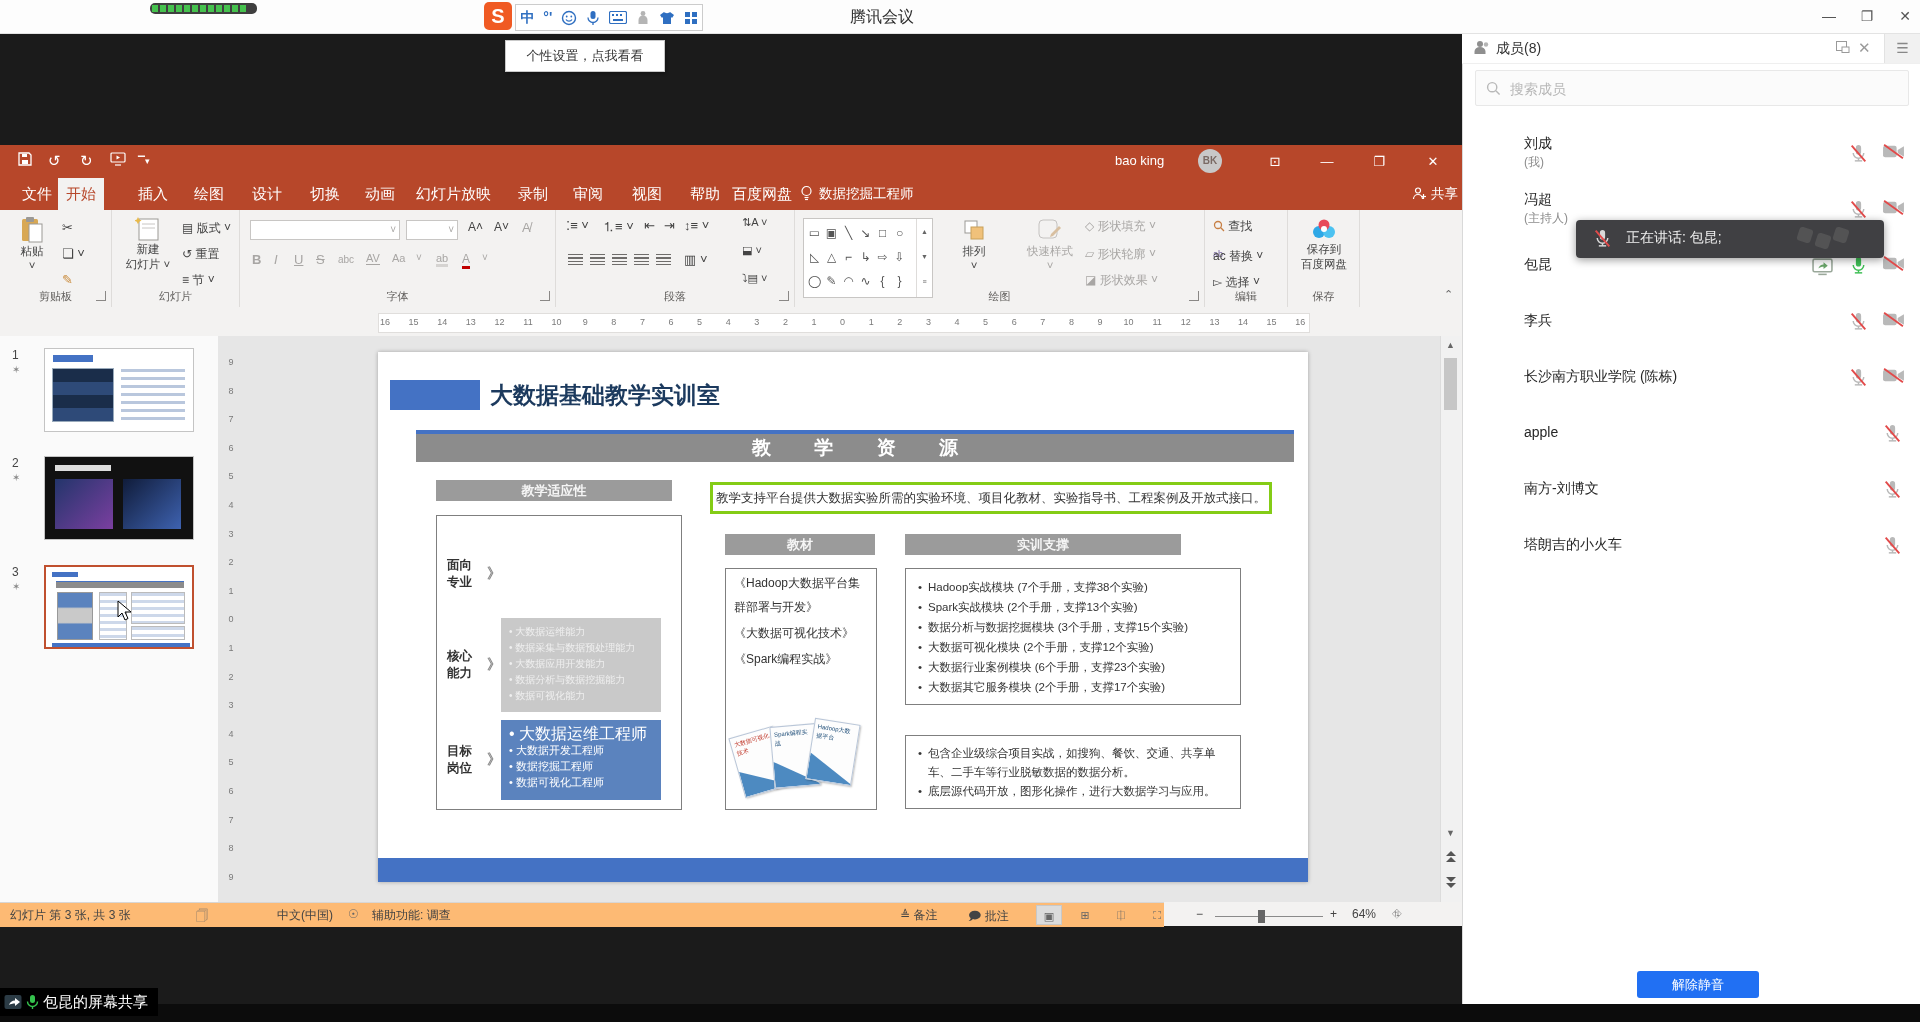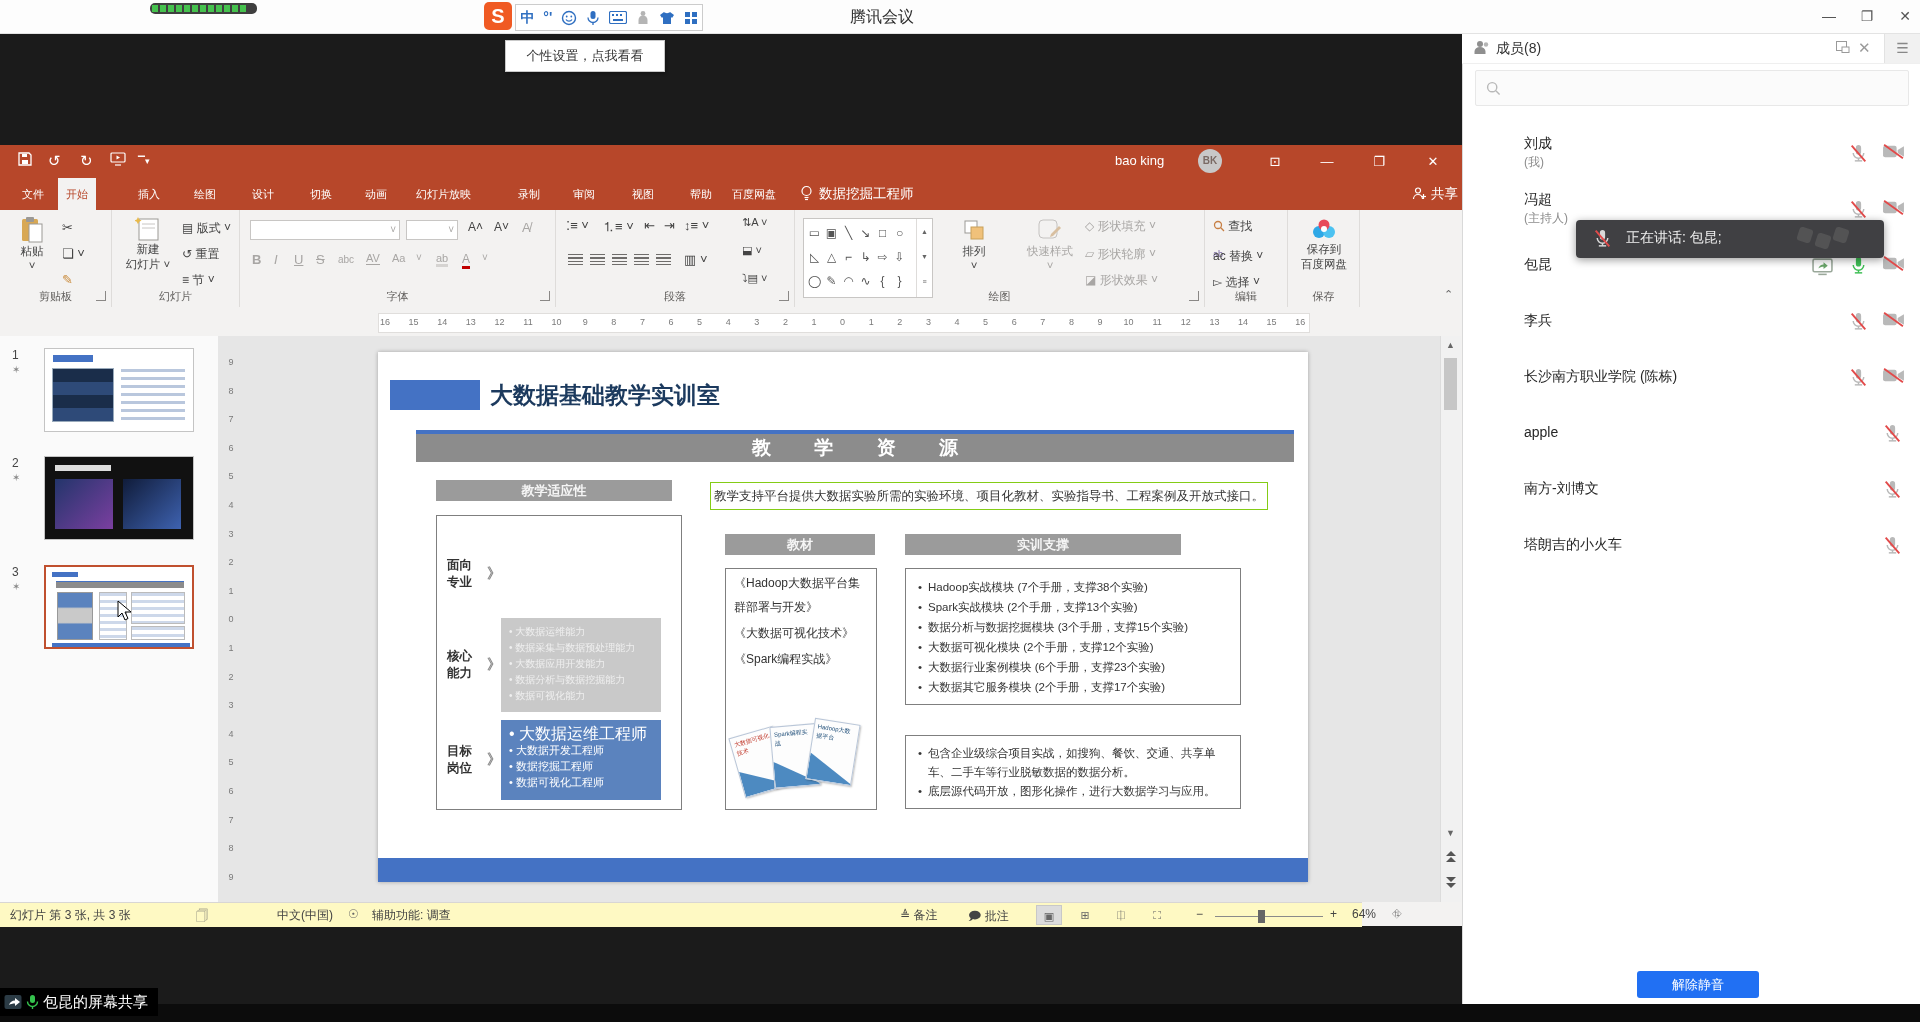--- a/index.html
+++ b/index.html
@@ -20,21 +20,21 @@
   #screen{left:0;top:33px;width:1462px;height:971px;background:#1b1b1b;}
   
   #ppt{left:0;top:145px;width:1462px;height:781px;background:#f3f2f1;}
   #ppt-titlebar{left:0;top:0;width:1462px;height:33px;background:#b7472a;color:#fff;}
   .qat{top:7px;color:#fff;font-size:15px;line-height:18px;}
   #ppt-title{left:431px;top:8px;width:600px;text-align:center;font-size:13px;color:#fff;}
   #acct-name{left:1115px;top:8px;font-size:13px;color:#fff;}
   #acct-avatar{left:1198px;top:4px;width:24px;height:24px;border-radius:50%;background:#c8c8c8;color:#7a6a64;font-size:10px;font-weight:bold;text-align:center;line-height:24px;}
   .ttl-ctl{top:7px;width:26px;height:20px;color:#fff;text-align:center;font-size:13px;line-height:19px;}
   #ppt-menubar{left:0;top:33px;width:1462px;height:32px;background:#b7472a;}
-  .mtab{position:absolute;top:0;height:32px;line-height:32px;color:#fff;font-size:11px;padding:0 8px;}
+  .mtab{position:absolute;top:0;height:32px;line-height:32px;color:#fff;font-size:15px;padding:0 8px;}
   .mtab.active{background:#f3f2f1;color:#b7472a;}
   #tellme{left:800px;top:0px;height:32px;line-height:32px;color:#fff;font-size:13.5px;}
   #share-btn{left:1412px;top:0;height:32px;line-height:32px;color:#fff;font-size:13.5px;}
   
   #ribbon{left:0;top:65px;width:1462px;height:98px;background:#f3f2f1;border-bottom:1px solid #d2d0ce;}
   .grp{position:absolute;top:0;height:97px;border-right:1px solid #dedcda;box-sizing:border-box;}
   .grp-label{position:absolute;bottom:3px;left:0;right:0;text-align:center;font-size:11px;color:#605e5c;}
   .ric{position:absolute;font-size:13px;color:#444;}
   .ric.gray{color:#a8a6a4;}
   .rtxt{position:absolute;font-size:12px;color:#444;}
@@ -71,32 +71,32 @@
   #s-title{left:112px;top:28px;font-size:23px;font-weight:bold;color:#1c3a5e;}
   #s-banner{left:38px;top:78px;width:878px;height:28px;background:#8c8c8c;border-top:4px solid #4472c4;color:#fff;font-weight:bold;font-size:19px;text-align:center;line-height:28px;word-spacing:38px;box-sizing:content-box;}
   .s-gray-hd{position:absolute;height:21px;background:#9b9b9b;color:#f5f5f5;font-size:13px;font-weight:bold;text-align:center;line-height:21px;}
   #s-leftbox{left:58px;top:163px;width:244px;height:293px;border:1px solid #7f7f7f;}
   .s-row-label{position:absolute;left:10px;width:42px;font-size:12.5px;font-weight:bold;color:#333;line-height:17px;}
   .s-row-arrow{position:absolute;left:50px;font-size:14px;color:#8c8c8c;font-weight:bold;}
   .s-items{position:absolute;left:64px;width:160px;padding:6px 0 6px 8px;box-sizing:border-box;}
   .s-items.blue{background:#5b83be;color:#fff;}
   .s-items.gray{background:#c9c9c9;color:#efefef;}
   .s-items div{font-size:11px;line-height:16px;white-space:nowrap;}
-  #s-infobox{left:332px;top:130px;width:556px;height:26px;border:1px solid #84cc16;font-size:12.5px;color:#333;text-align:center;line-height:26px;}
+  #s-infobox{left:332px;top:130px;width:556px;height:26px;border:3px solid #84cc16;font-size:12.5px;color:#333;text-align:center;line-height:26px;}
   #s-tbbox{left:347px;top:216px;width:150px;height:240px;border:1px solid #7f7f7f;}
   #s-tbbox .bk{font-size:12px;color:#333;line-height:24px;padding:2px 6px 0 8px;}
   #s-trbox{left:527px;top:216px;width:336px;height:137px;border:1px solid #7f7f7f;padding:8px 6px 0 10px;box-sizing:border-box;}
   #s-prbox{left:527px;top:383px;width:336px;height:74px;border:1px solid #7f7f7f;padding:8px 6px 0 10px;box-sizing:border-box;}
   .bullet{font-size:11.5px;color:#333;line-height:20px;position:relative;padding-left:12px;}
   .bullet:before{content:"•";position:absolute;left:2px;}
   #s-botbar{left:0px;top:506px;width:930px;height:24px;background:#4472c4;}
   .book{position:absolute;width:46px;height:62px;background:#fdfdfd;border:1px solid #b9c6d8;box-shadow:1px 1px 2px rgba(0,0,0,.25);font-size:6px;color:#c33;padding:3px;box-sizing:border-box;overflow:hidden;}
   .book:after{content:"";position:absolute;left:0;bottom:0;border-left:46px solid #2e75b6;border-top:26px solid transparent;opacity:.85;}
   
-  #ppt-status{left:0;top:757px;width:1362px;height:24px;background:#fef9c3;border-top:1px solid #d8d6d4;font-size:12px;color:#444;}
+  #ppt-status{left:0;top:757px;width:1164px;height:24px;background:#fdba74;border-top:1px solid #d8d6d4;font-size:12px;color:#444;}
   .st{position:absolute;top:4px;font-size:12px;color:#444;white-space:nowrap;}
   .vwbtn{position:absolute;top:2px;width:26px;height:20px;text-align:center;color:#666;font-size:11px;line-height:20px;}
   .vwbtn.active{background:#dcdcdc;border:1px solid #c8c8c8;box-sizing:border-box;}
   #zoom-track{left:1215px;top:13px;width:108px;height:1px;background:#8a8a8a;}
   #zoom-thumb{left:1258px;top:7px;width:7px;height:13px;background:#666;}
   
   #panel{left:1462px;top:33px;width:458px;height:971px;background:#fff;border-left:1px solid #d9d9d9;box-sizing:border-box;}
   #panel-head{left:1462px;top:33px;width:458px;height:30px;background:#fff;border-bottom:1px solid #efefef;}
   #panel-title{left:1496px;top:40px;font-size:14px;color:#333;}
   #panel-burger{left:1884px;top:33px;width:36px;height:30px;background:#f1f1f1;border-left:1px solid #e2e2e2;text-align:center;line-height:30px;color:#888;font-size:14px;box-sizing:border-box;}
@@ -567,20 +567,21 @@
   </span>
 <span class="abs phicon" style="left:1858px;top:39px;font-size:15px;">✕</span>
 <div class="abs" id="panel-burger">☰</div>
 <div class="abs" id="search-box">
   <span class="abs" style="left:10px;top:10px;">
       <svg width="15" height="15" viewBox="0 0 15 15">
         <circle cx="6.2" cy="6.2" r="4.6" fill="none" stroke="#b8b8b8" stroke-width="1.4"></circle>
         <line x1="9.8" y1="9.8" x2="13.6" y2="13.6" stroke="#b8b8b8" stroke-width="1.4"></line>
       </svg>
     </span>
+  <input placeholder="搜索成员" style="">
 </div>
 <div id="member-list"></div>
 
 <div class="abs" id="toast">
   <span class="abs" style="left:16px;top:8px;">
       <svg width="21" height="21" viewBox="0 0 20 20">
         <rect x="7.5" y="2" width="5" height="9" rx="2.5" fill="#d8d8d8"></rect>
         <path d="M5 9.5a5 5 0 0 0 10 0" fill="none" stroke="#d8d8d8" stroke-width="1.4"></path>
         <line x1="10" y1="14.5" x2="10" y2="17" stroke="#d8d8d8" stroke-width="1.4"></line>
         <line x1="6.5" y1="17" x2="13.5" y2="17" stroke="#d8d8d8" stroke-width="1.4"></line>

